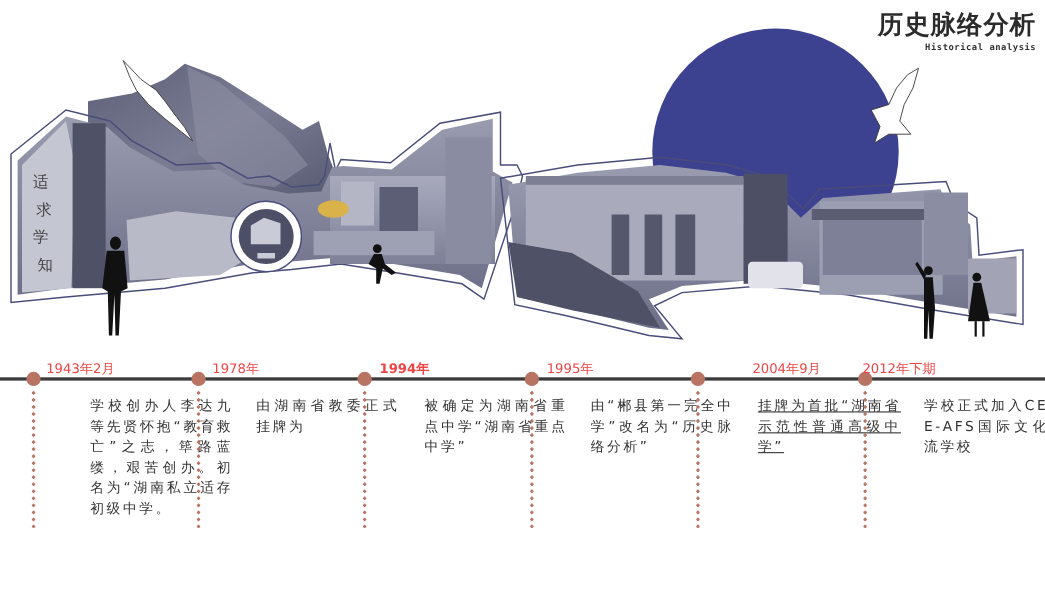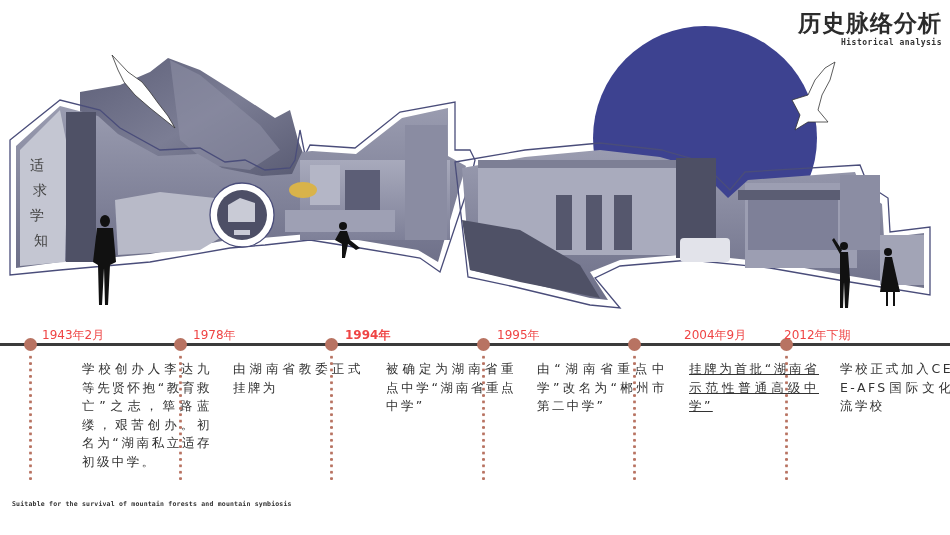--- a/index.html
+++ b/index.html
@@ -149,32 +149,31 @@
   <div class="node" style="left:331px;background:#b87362;"></div>
   <div class="year" style="left:345px;font-weight:bold;">1994年</div>
   <div class="dots" style="left:331px;--accent:#b87362;"></div>
   <div class="desc" style="left:347px;">被确定为湖南省重点中学“湖南省重点中学”</div>
 </div>
 
 <div>
   <div class="node" style="left:483px;background:#b87362;"></div>
   <div class="year" style="left:497px;">1995年</div>
   <div class="dots" style="left:483px;--accent:#b87362;"></div>
-  <div class="desc" style="left:498px;">由“湖南省重点中学”改名为“郴州市第二中学”</div>
+  <div class="desc" style="left:498px;">由“郴县第一完全中学”改名为“历史脉络分析”</div>
 </div>
 
 <div>
   <div class="node" style="left:634px;background:#b87362;"></div>
   <div class="year" style="left:648px;margin-left:36px;">2004年9月</div>
   <div class="dots" style="left:634px;--accent:#b87362;"></div>
   <div class="desc" style="left:650px;text-decoration:underline;">挂牌为首批“湖南省示范性普通高级中学”</div>
 </div>
 
 <div>
   <div class="node" style="left:786px;background:#b87362;"></div>
   <div class="year" style="left:784px;">2012年下期</div>
   <div class="dots" style="left:786px;--accent:#b87362;"></div>
   <div class="desc" style="left:801px;">学校正式加入CEAIE-AFS国际文化交流学校</div>
 </div>
 
 <div class="footer">
-  <div class="footer-en">Suitable for the survival of mountain forests and mountain symbiosis</div>
 </div>
 
 </body></html>

